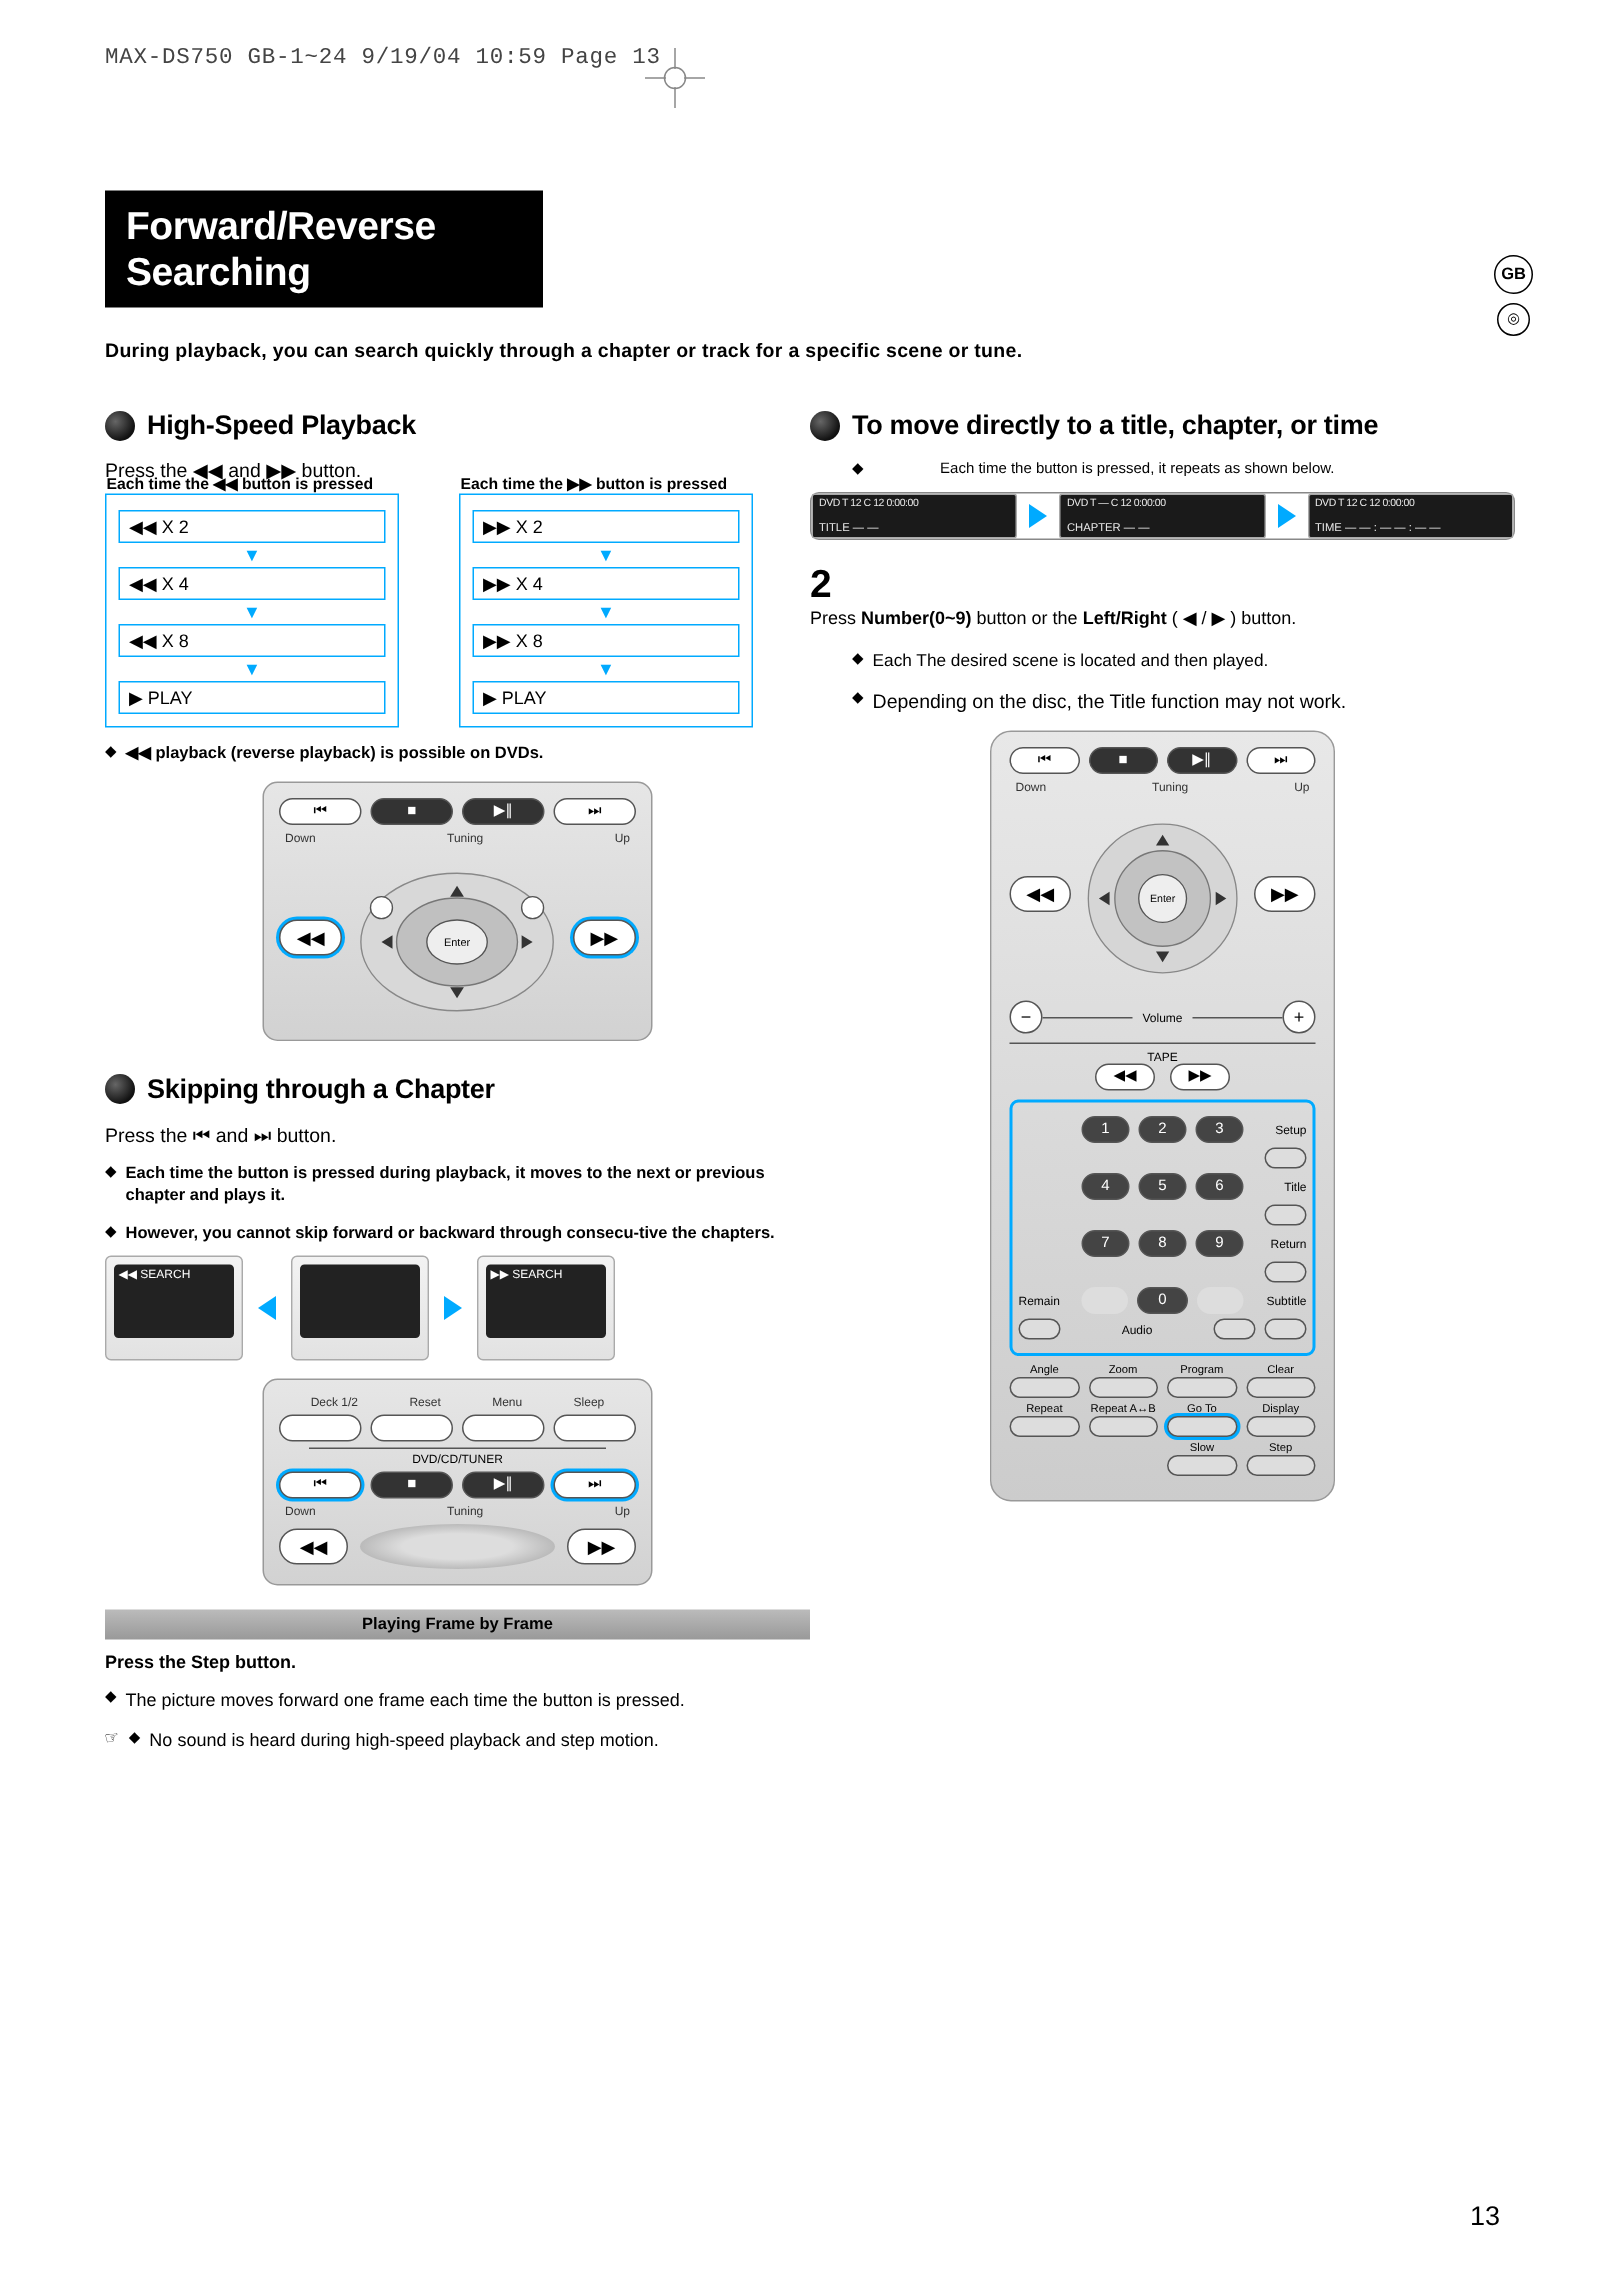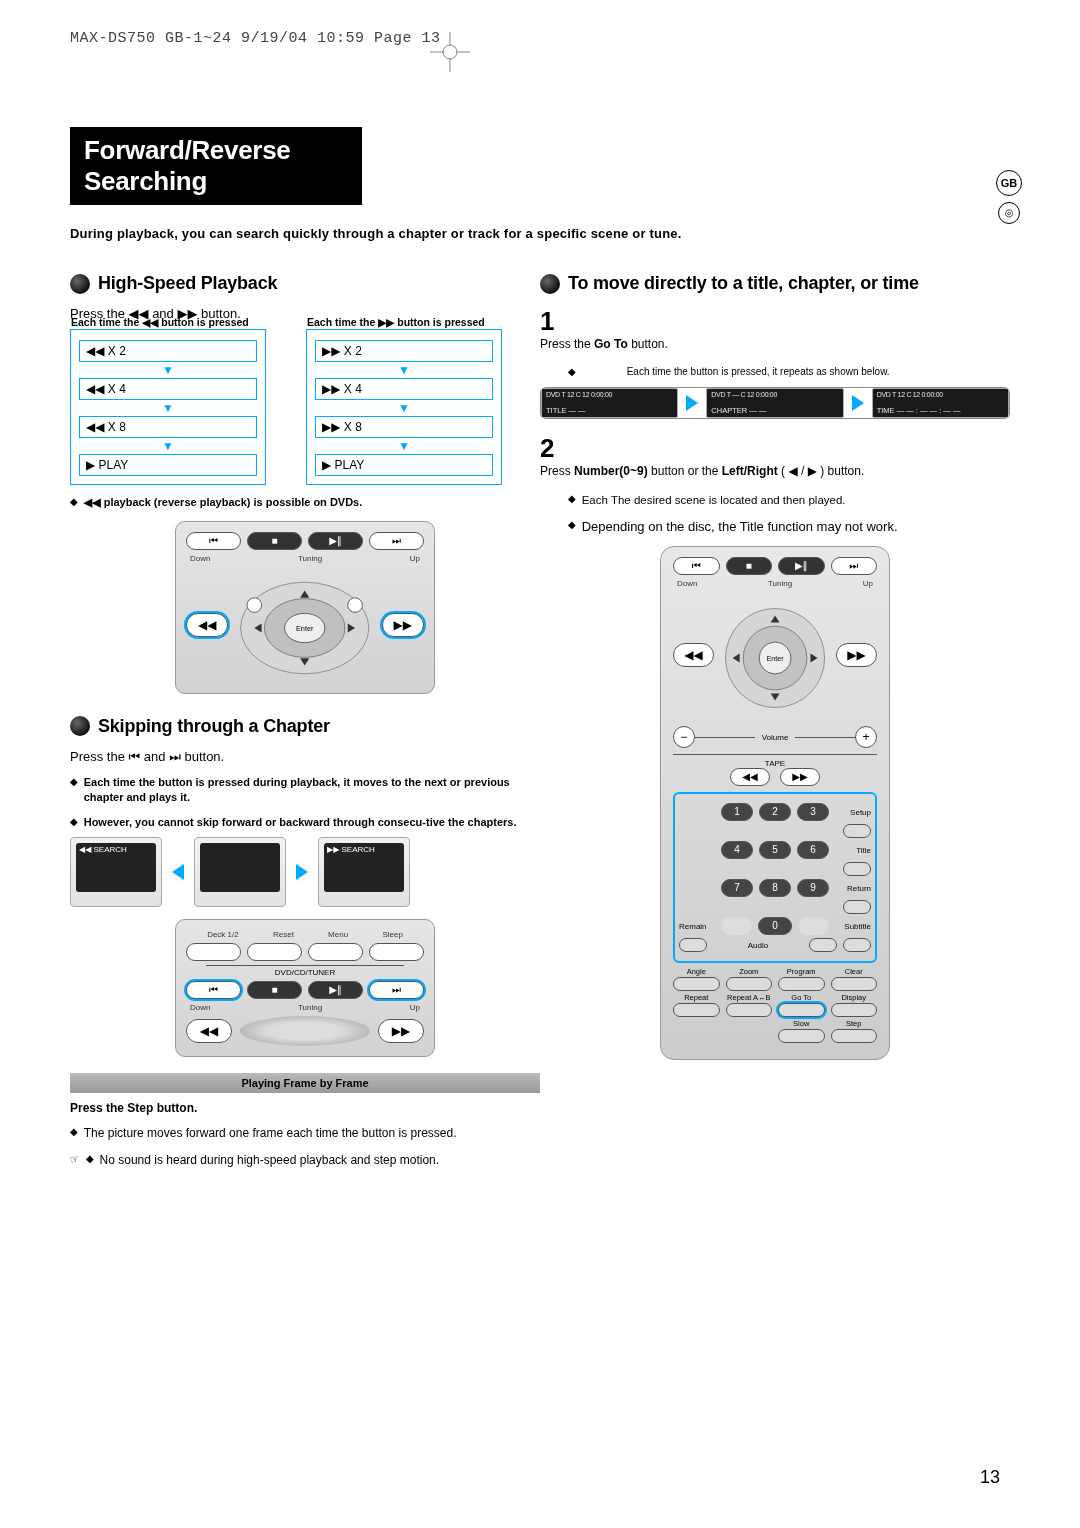--- a/index.html
+++ b/index.html
@@ -509,26 +509,20 @@
         <span class="txt" style="font-size:12px;">No sound is heard during high-speed playback and step motion.</span>
       </div>
     </div>
 
     <div class="col">
       <div class="sect-head">
         <div class="ball"></div>
         <h2>To move directly to a title, chapter, or time</h2>
       </div>
 
-      <div style="margin-top:6px;">
-        <span class="step-num">1</span>
-        <span class="step-body">
-          <span>Press the </span><b>Go To</b><span> button.</span>
-        </span>
-      </div>
       <div class="note-l" style="margin-left:28px;">
         <span class="diamond">◆</span>
         <span class="txt" style="font-size:10px;padding-left:45px;">Each time the button is pressed, it repeats as shown below.</span>
       </div>
 
       <div class="osd-row">
         <div class="osd">
           <div class="topl">DVD   T 12   C 12   0:00:00</div>
           <div class="botl">TITLE — —</div>
         </div>

